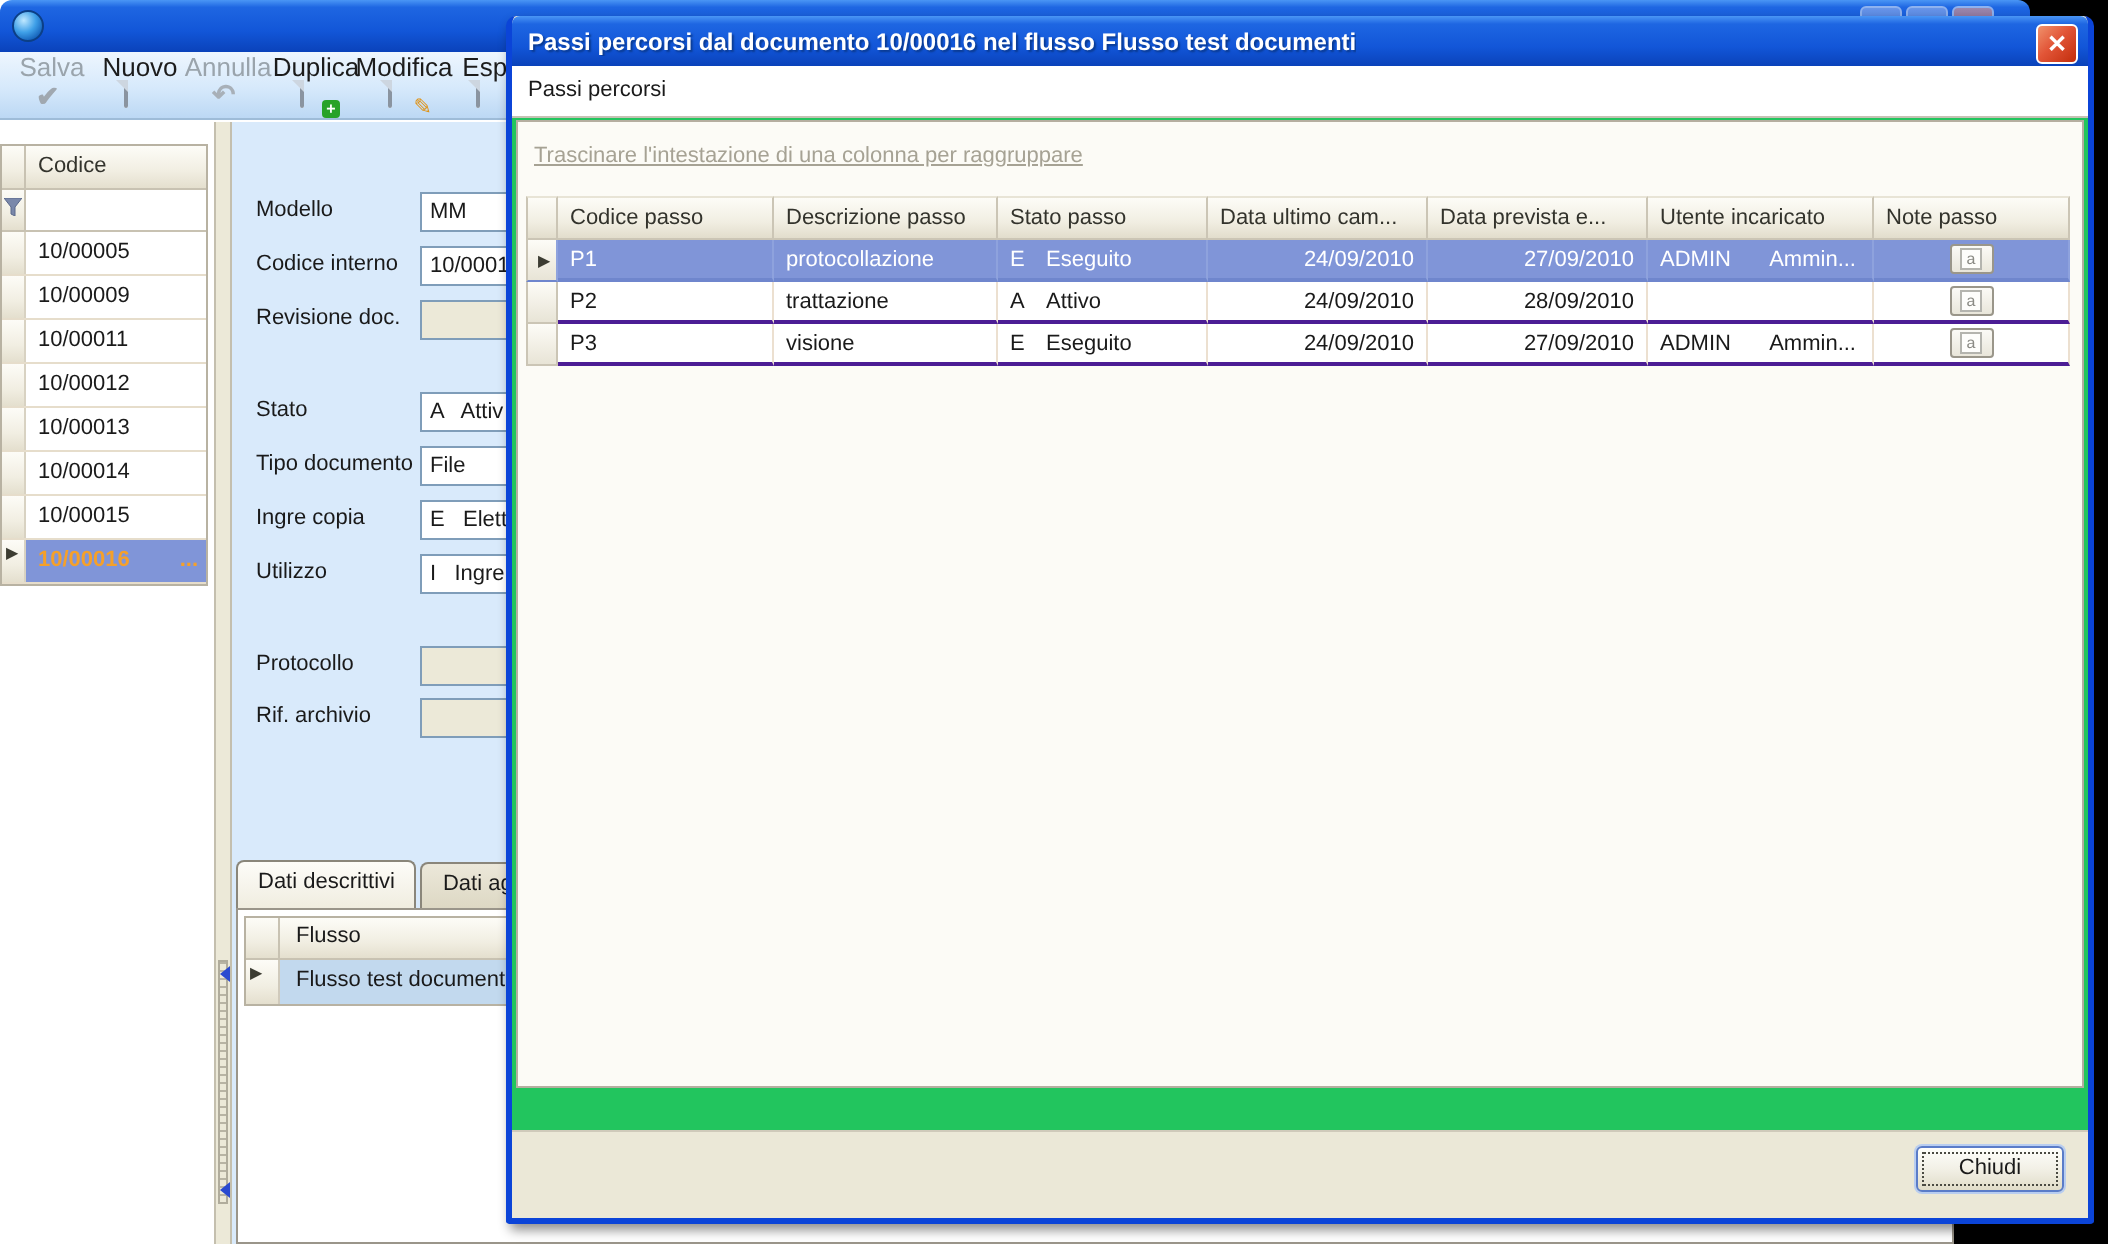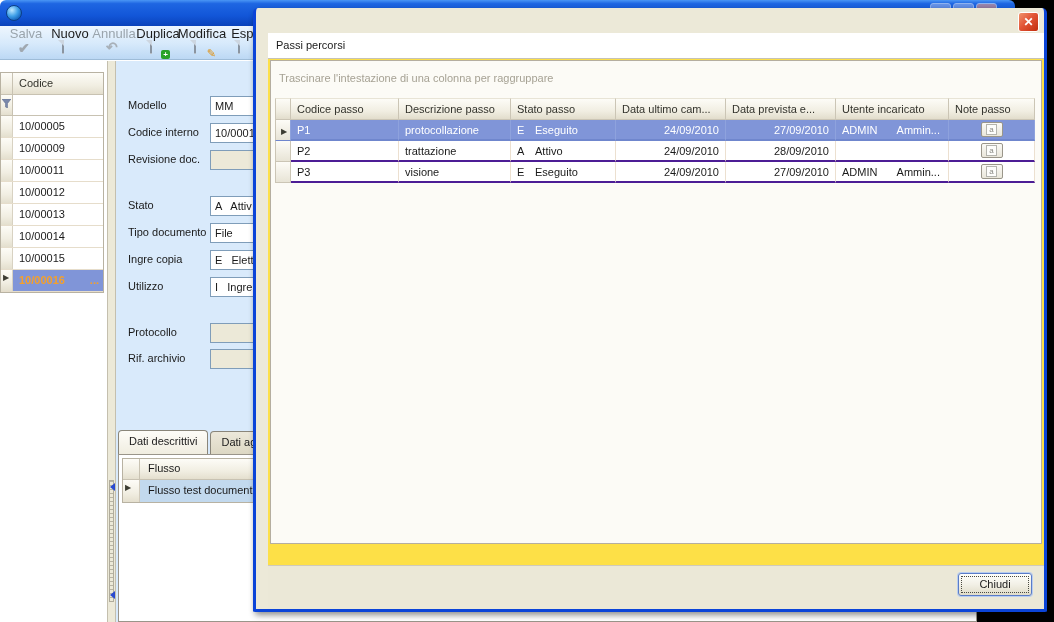--- a/index.html
+++ b/index.html
@@ -89,25 +89,25 @@
   .dialog { position:absolute; left:253px; top:8px; width:794px; height:604px;
     background:#ece9d8; border:3px solid #0b44d8; border-top:0; border-radius:5px 5px 2px 2px;
     box-shadow:2px 3px 6px rgba(0,0,0,.45); }
   .dlg-title { height:25px; border-radius:4px 4px 0 0;
     background:linear-gradient(180deg,#4a96f5 0%,#1e66e2 16%,#1256d8 62%,#0a42ba 100%);
     display:flex; align-items:center; padding:0 8px; }
   .dlg-title-text { color:#fff; font-weight:bold; font-size:12px; text-shadow:1px 1px 1px #0a3a90; white-space:nowrap; overflow:hidden; }
   .dlg-close { position:absolute; right:5px; top:4px; width:21px; height:20px; border-radius:3px;
     border:1px solid #fff; background:linear-gradient(135deg,#f0926c 0%,#e25537 45%,#c22d0c 100%);
     color:#fff; font-weight:bold; font-size:12px; line-height:18px; text-align:center; }
-  .dlg-body { position:absolute; left:0; top:25px; right:0; bottom:0; background:#fde047;margin-left:12px; }
+  .dlg-body { position:absolute; left:0; top:25px; right:0; bottom:0; background:#22c55e; }
   .dlg-section { height:26px; background:#fff; border-bottom:1px solid #c6c2b4; padding:6px 0 0 8px; }
   .dlg-panel { position:absolute; left:2px; top:27px; right:2px; height:484px;
     background:#fcfbf6; border:1px solid #b5aea0; }
-  .group-hint { padding:11px 0 0 8px; color:#a6a294; height:36px; }
+  .group-hint { padding:11px 0 0 8px; color:#a6a294; height:36px;text-decoration:underline; }
   .ptable { position:absolute; left:4px; top:37px; right:6px; }
   .thead, .trow { display:grid; grid-template-columns:16px 108px 112px 105px 110px 110px 113px 1fr; }
   .thead { height:22px; }
   .th { background:linear-gradient(180deg,#fdfcf7 0%,#f1eee2 60%,#e2ddcc 100%);
     border-right:1px solid #cbc5b5; border-bottom:1px solid #cbc5b5; border-top:1px solid #e8e4d6;
     padding:4px 0 0 6px; color:#33332c; white-space:nowrap; overflow:hidden; }
   .th.first { border-left:1px solid #cbc5b5; }
   .trow { height:21px; background:#fff; }
   .td { border-right:1px solid #ece0d0; border-bottom:2px solid #4c1d95; padding:4px 0 0 6px;
     white-space:pre; overflow:hidden; }
@@ -281,20 +281,23 @@
         </div>
         <div class="fg-row">
           <div class="sel-col gsel"><span class="arrow-r">▶</span></div>
           <div class="fval">Flusso test documenti</div>
         </div>
       </div>
     </div>
   </div>
 
   <div class="dialog">
+    <div class="dlg-title">
+      <div class="dlg-title-text">Passi percorsi dal documento 10/00016 nel flusso Flusso test documenti</div>
+    </div>
     <div class="dlg-close">✕</div>
 
     <div class="dlg-body">
       <div class="dlg-section">Passi percorsi</div>
 
       <div class="dlg-panel">
         <div class="group-hint">Trascinare l'intestazione di una colonna per raggruppare</div>
 
         <div class="ptable">
           <div class="thead">

